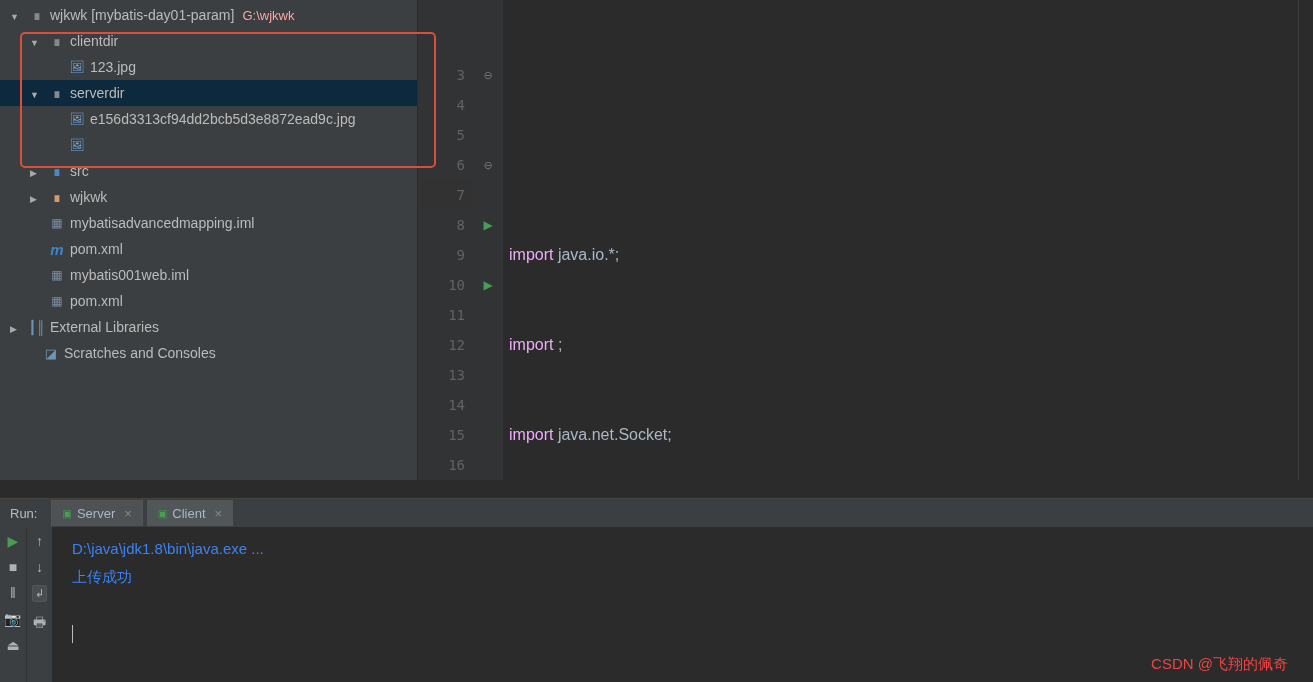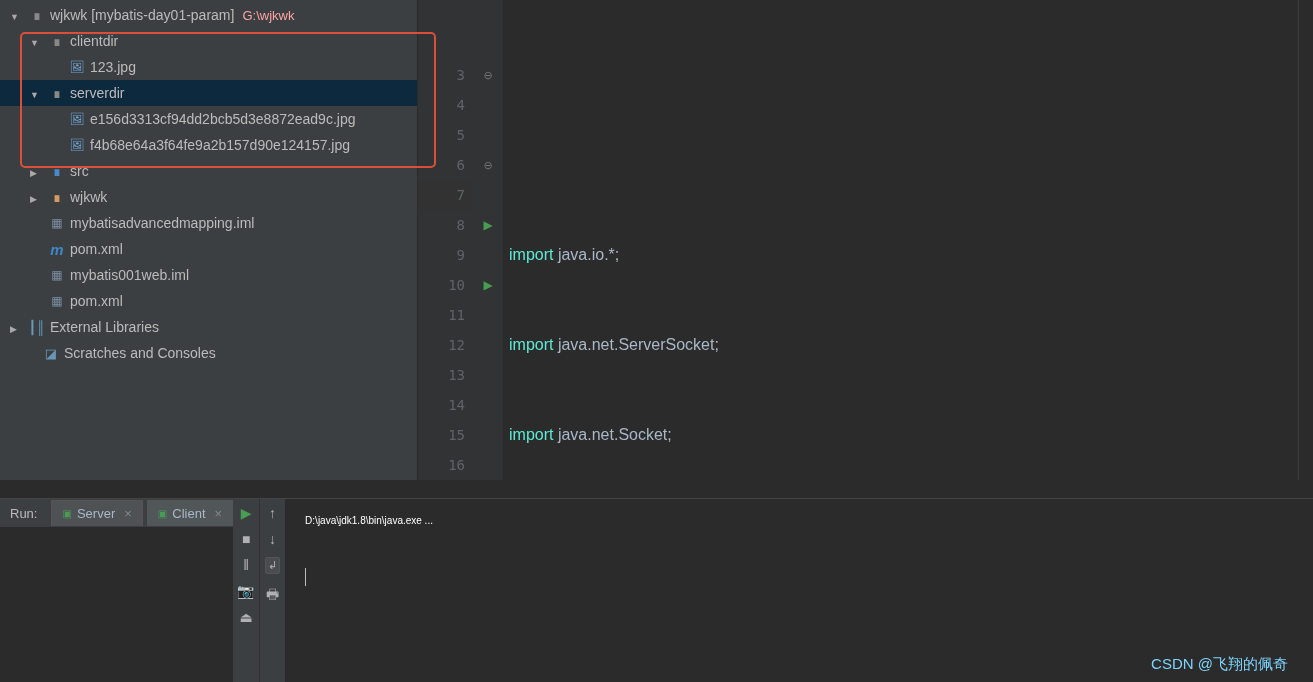--- a/index.html
+++ b/index.html
@@ -31,40 +31,40 @@
 .editor { flex: 1; display: flex; background: #2b2b2b; position: relative; }
 .gutter { width: 55px; background: #313335; display: flex; flex-direction: column; }
 .gutter-row { height: 30px; display: flex; align-items: center; justify-content: flex-end; padding-right: 8px; color: #606366; font-size: 14px; font-family: Consolas, monospace; }
 .gutter-icons { width: 30px; background: #313335; display: flex; flex-direction: column; }
 .gutter-icon-row { height: 30px; display: flex; align-items: center; justify-content: center; }
 .run-gutter { color: #499c54; font-size: 12px; }
 .fold-icon { color: #737373; font-size: 11px; }
 .code-area { flex: 1; font-family: Consolas, "Courier New", monospace; font-size: 16px; line-height: 30px; padding-left: 6px; white-space: pre; overflow: hidden; }
 .code-line { height: 30px; display: flex; align-items: center; }
 .hl-line { background: #323232; }
-.kw { color: #5eead4; }
+.kw { color: #f0abfc; }
 .preview-strip { width: 15px; background: #2b2b2b; border-left: 1px solid #3c3f41; }
 
-.run-panel { position: absolute; top: 498px; left: 0; right: 0; bottom: 0; background: #2b2b2b; border-top: 1px solid #444; display: flex; }
+.run-panel { position: absolute; top: 498px; left: 0; right: 0; bottom: 0; background: #2b2b2b; border-top: 1px solid #444; display: flex; flex-direction: column; }
 .run-header { height: 28px; background: #3c3f41; display: flex; align-items: center; font-size: 13px; }
 .run-title { padding: 0 10px; color: #bbb; }
 .run-tab { display: flex; align-items: center; height: 26px; padding: 0 10px; margin-left: 4px; background: #4e5254; border: 1px solid #555; border-bottom: none; gap: 5px; }
 .run-tab.active { background: #515658; }
 .run-tab-icon { color: #499c54; font-size: 10px; }
 .close-x { color: #888; margin-left: 4px; font-size: 13px; }
 .run-body { flex: 1; display: flex; }
 .run-toolbar-v { width: 26px; background: #3c3f41; display: flex; flex-direction: column; align-items: center; padding-top: 6px; gap: 10px; }
 .run-toolbar-v2 { width: 26px; background: #3c3f41; display: flex; flex-direction: column; align-items: center; padding-top: 6px; gap: 10px; border-left: 1px solid #323232; }
 .tb-icon { color: #afb1b3; font-size: 14px; cursor: pointer; }
 .tb-icon.green { color: #499c54; }
 .tb-icon.boxed { border: 1px solid #555; padding: 1px 2px; border-radius: 2px; background: #4a4d4f; font-size: 11px; }
-.console { flex: 1; padding: 8px 20px; font-family: Consolas, monospace; font-size: 10px; color: #ffffff; line-height: 28px; }
+.console { flex: 1; padding: 8px 20px; font-family: Consolas, monospace; font-size: 15px; color: #3b82f6; line-height: 28px; }
 .caret { display:inline-block; width: 1px; height: 18px; background:#bbb; vertical-align: middle; }
 
-.watermark { position: absolute; right: 25px; bottom: 8px; color: #7dd3fc; font-size: 15px; z-index: 20; }
+.watermark { position: absolute; right: 25px; bottom: 8px; color: #ef4444; font-size: 15px; z-index: 20; }
 </style>
 </head>
 <body>
 
 <div class="main-container">
   <div class="sidebar">
     <div class="tree">
       <div class="tree-row indent-0">
         <span class="chevron down"></span>
         <span class="tree-icon folder-gray">∎</span>
@@ -87,21 +87,20 @@
         <span class="tree-label">serverdir</span>
       </div>
       <div class="tree-row indent-2">
         <span class="chevron blank">.</span>
         <span class="tree-icon file-img">🖼</span>
         <span class="tree-label">e156d3313cf94dd2bcb5d3e8872ead9c.jpg</span>
       </div>
       <div class="tree-row indent-2">
         <span class="chevron blank">.</span>
         <span class="tree-icon file-img">🖼</span>
-        <span class="tree-label">f4b68e64a3f64fe9a2b157d90e124157.jpg</span>
       </div>
       <div class="tree-row indent-1">
         <span class="chevron right"></span>
         <span class="tree-icon folder-blue">∎</span>
         <span class="tree-label">src</span>
       </div>
       <div class="tree-row indent-1">
         <span class="chevron right"></span>
         <span class="tree-icon folder-orange">∎</span>
         <span class="tree-label">wjkwk</span>
@@ -181,21 +180,21 @@
       <div class="gutter-icon-row"></div>
       <div class="gutter-icon-row"></div>
       <div class="gutter-icon-row"></div>
       <div class="gutter-icon-row"></div>
       <div class="gutter-icon-row"></div>
     </div>
     <div class="code-area">
       <div class="code-line"></div>
       <div class="code-line"></div>
       <div class="code-line"><span class="kw">import </span><span>java.io.*</span>;</div>
-      <div class="code-line"><span class="kw">import </span><span>java.net.ServerSocket</span>;</div>
+      <div class="code-line"><span class="kw">import </span>;</div>
       <div class="code-line"><span class="kw">import </span><span>java.net.Socket</span>;</div>
       
       
       
       
       
       
       
       
       
@@ -231,19 +230,20 @@
       <span class="tb-icon">⏏</span>
     </div>
     <div class="run-toolbar-v2">
       <span class="tb-icon">↑</span>
       <span class="tb-icon">↓</span>
       <span class="tb-icon boxed">↲</span>
       <span class="tb-icon">🖶</span>
     </div>
     <div class="console">
       <div>D:\java\jdk1.8\bin\java.exe ...</div>
+      <div>上传成功</div>
       <div>&nbsp;</div>
       <div><span class="caret"></span></div>
     </div>
   </div>
 </div>
 
 <div class="watermark">CSDN @飞翔的佩奇</div>
 
 </body></html>

